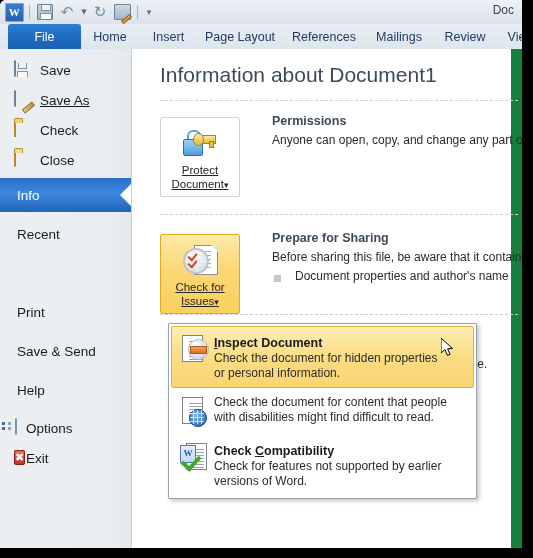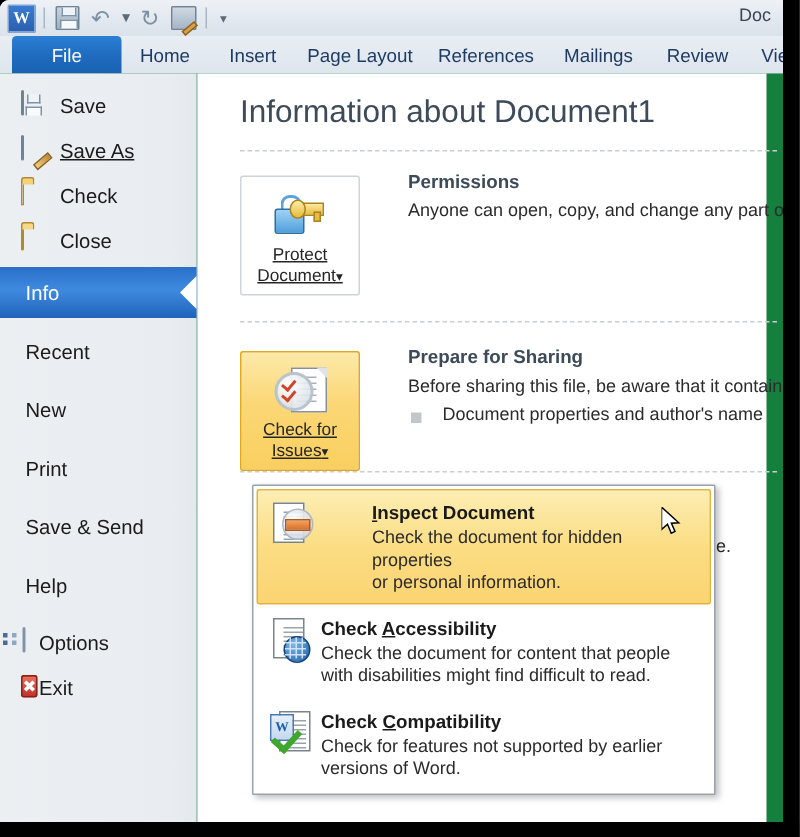--- a/index.html
+++ b/index.html
@@ -327,21 +327,20 @@
   }
   .dd-item {
     display: flex; align-items: flex-start;
     padding: 6px 6px 6px 6px;
     border: 1px solid transparent;
   }
   .dd-item.hover {
     background: linear-gradient(to bottom, #fdeeb4 0%, #fbdd83 50%, #fbd472 100%);
     border: 1px solid #e2b33c;
     border-radius: 2px;
-    gap: 34px;
   }
   .dd-ic { width: 30px; height: 32px; flex: 0 0 auto; position: relative; margin-right: 6px; }
   .dd-txt { flex: 1 1 auto; }
   .dd-title {
     font-size: 12.5px; font-weight: bold; color: #1a1a1a; line-height: 16px;
   }
   .dd-title u { text-decoration: underline; }
   .dd-sub {
     font-size: 12px; color: #2b2b2b; line-height: 15px; margin-top: 0px;
   }
@@ -473,23 +472,20 @@
           <span class="bs-lbl">Close</span>
         </div>
 
         <div class="bs-item sel" style="top:129px;">
           <span class="bs-lbl">Info</span>
           <span class="bs-arrow"></span>
         </div>
 
         <div class="bs-item noicon" style="top:172px;height:26px;">
           <span class="bs-lbl">Recent</span>
-        </div>
-        <div class="bs-item noicon" style="top:211px;height:26px;">
-          <span class="bs-lbl">New</span>
         </div>
         <div class="bs-item noicon" style="top:250px;height:26px;">
           <span class="bs-lbl">Print</span>
         </div>
         <div class="bs-item noicon" style="top:289px;height:26px;">
           <span class="bs-lbl">Save &amp; Send</span>
         </div>
         <div class="bs-item noicon" style="top:328px;height:26px;">
           <span class="bs-lbl">Help</span>
         </div>
@@ -566,21 +562,20 @@
           </div>
 
           <div class="dd-item">
             <span class="dd-ic">
               <span class="di-doc">
                   <span class="di-doc-lines"></span>
                 </span>
               <span class="di-acc-globe"></span>
             </span>
             <span class="dd-txt">
-              <span class="dd-title"><span>Check </span><u>A</u><span>ccessibility</span></span>
               <div class="dd-sub">Check the document for content that people</div>
               <div class="dd-sub">with disabilities might find difficult to read.</div>
             </span>
           </div>
 
           <div class="dd-item">
             <span class="dd-ic">
               <span class="di-doc" style="left:8px;">
                   <span class="di-doc-lines" style="left:4px;"></span>
                 </span>

